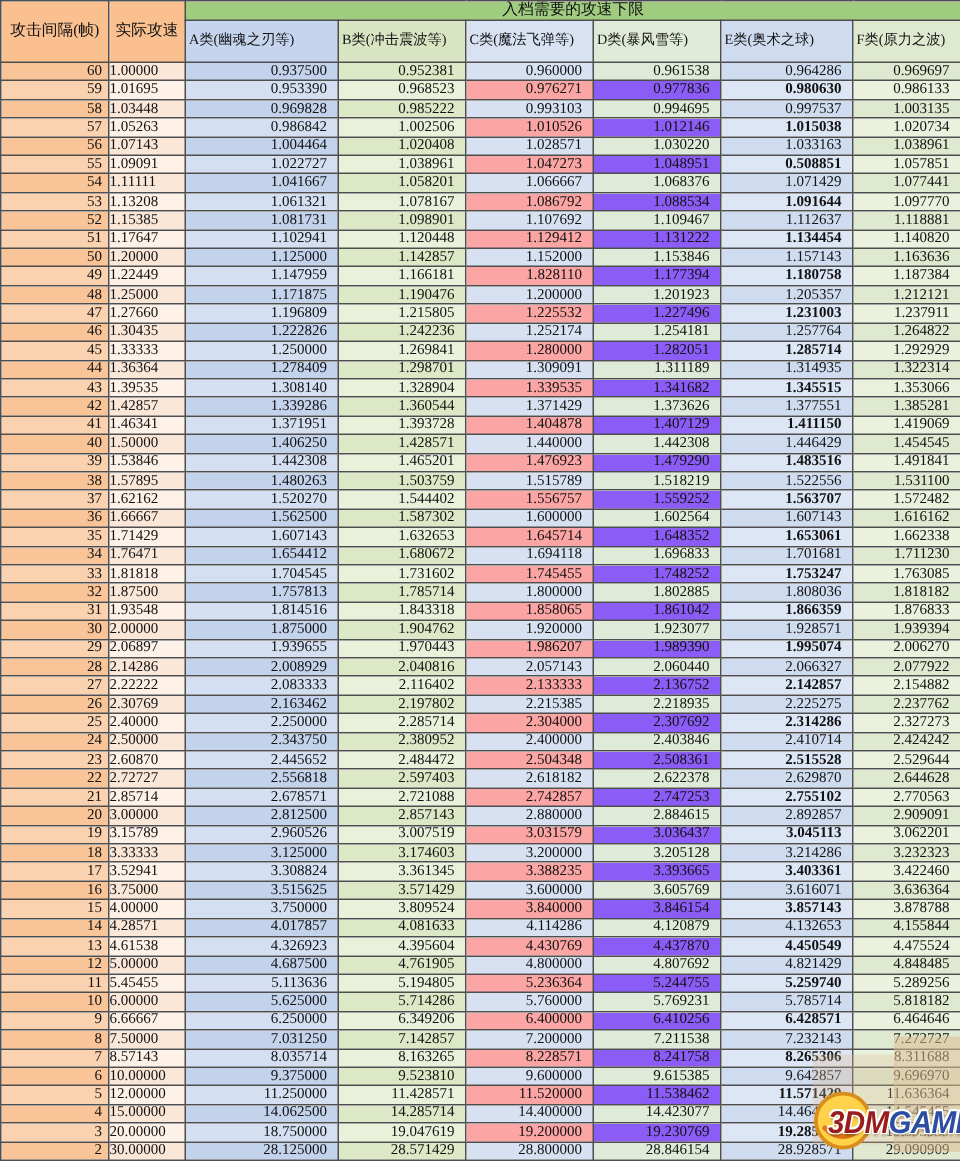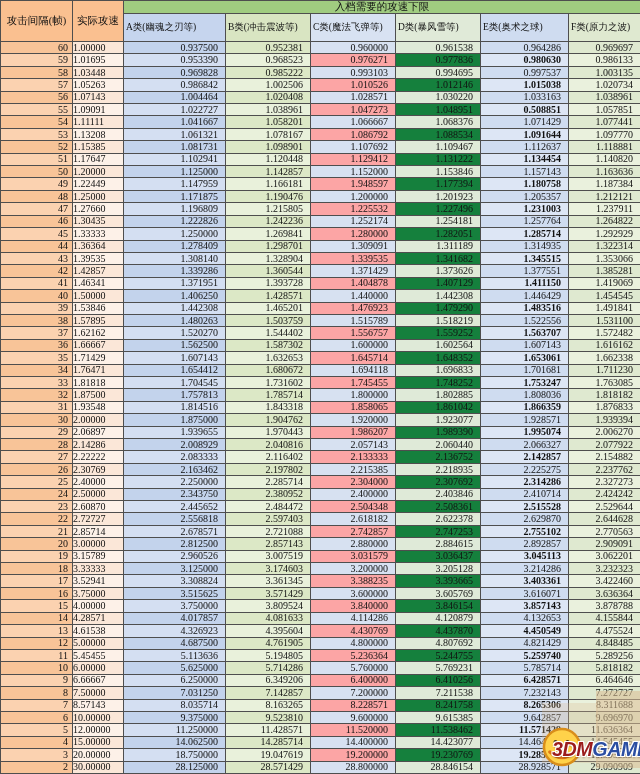--- a/index.html
+++ b/index.html
@@ -22,21 +22,21 @@
   .hc.k7{background:#DFE9D0;}
   tbody td{font-size:10px;text-align:right;}
   tbody td.c0{padding-right:4px;}
   tbody td.c1{padding-right:22px;}
   tbody td.c2,tbody td.c3,tbody td.c4,tbody td.c5,tbody td.c6,tbody td.c7{padding-right:7px;}
   tr.even .c0{background:#F8C498;}  tr.odd .c0{background:#FBD2B0;}
   tr.even .c1{background:#FBE7D8;}  tr.odd .c1{background:#FDF1E8;}
   tr.even .c2{background:#C3D3EC;}  tr.odd .c2{background:#D4DFF2;}
   tr.even .c3{background:#DCE8C6;}  tr.odd .c3{background:#E9F1DB;}
   tr.even .c4{background:#D7E1F1;}  tr.odd .c4{background:#fca5a5;margin-top:32px;}
-  tr.even .c5{background:#DFEAD8;}  tr.odd .c5{background:#15803d;}
+  tr.even .c5{background:#DFEAD8;}  tr.odd .c5{background:#8b5cf6;}
   tr.even .c6{background:#CFDCF0;}  tr.odd .c6{background:#DDE6F5;font-weight:bold;}
   tr.even .c7{background:#DFE9D0;}  tr.odd .c7{background:#EAF1DD;}
   .wm-box1{position:absolute;left:596px;top:691px;width:44px;height:77px;
            background:rgba(219,190,148,0.55);}
   .wm-box2{position:absolute;left:542px;top:703px;width:56px;height:60px;
            background:rgba(219,190,148,0.30);}
   .wm-mascot{position:absolute;left:540px;top:725px;width:44px;height:44px;}
   .wm-text{position:absolute;left:552px;top:737px;font-family:"Liberation Sans",sans-serif;
            font-weight:bold;font-style:italic;font-size:21px;letter-spacing:-0.5px;
            transform:scaleX(0.94);transform-origin:left center;
@@ -183,21 +183,21 @@
           <td class="c4">1.152000</td>
           <td class="c5">1.153846</td>
           <td class="c6">1.157143</td>
           <td class="c7">1.163636</td>
         </tr>
         <tr class="odd">
           <td class="c0">49</td>
           <td class="c1">1.22449</td>
           <td class="c2">1.147959</td>
           <td class="c3">1.166181</td>
-          <td class="c4">1.948597</td>
+          <td class="c4">1.828110</td>
           <td class="c5">1.177394</td>
           <td class="c6">1.180758</td>
           <td class="c7">1.187384</td>
         </tr>
         <tr class="even">
           <td class="c0">48</td>
           <td class="c1">1.25000</td>
           <td class="c2">1.171875</td>
           <td class="c3">1.190476</td>
           <td class="c4">1.200000</td>

